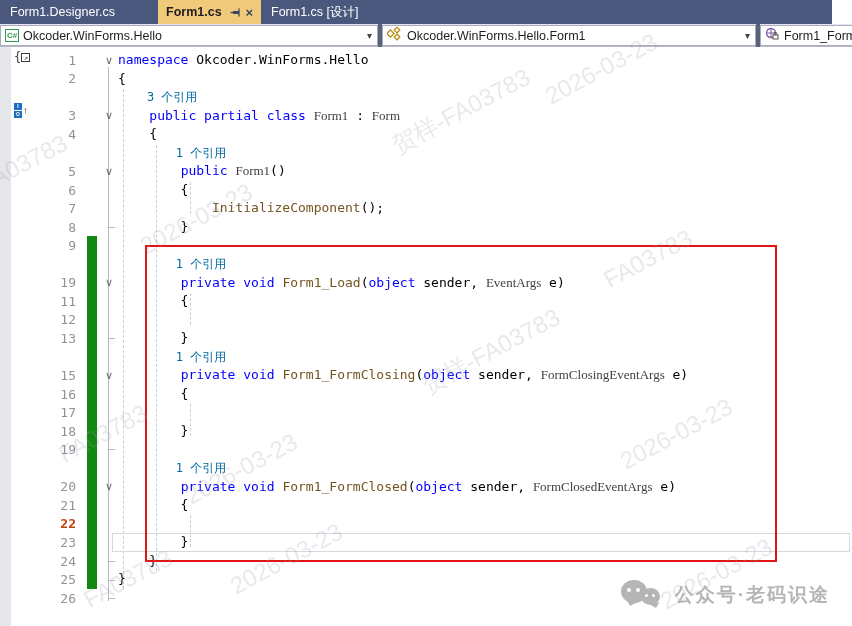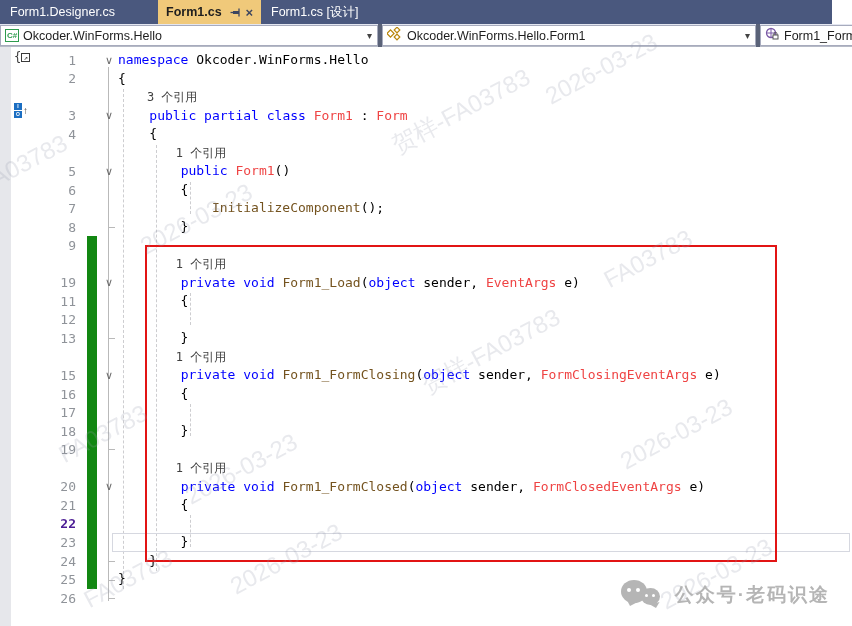--- a/index.html
+++ b/index.html
@@ -34,28 +34,28 @@
   .editor { position:absolute; left:0; top:47px; width:852px; height:579px; background:#fff; }
   .gutter-strip { position:absolute; left:0; top:0; width:11px; height:579px; background:#e6e7eb; }
   .greenbar { position:absolute; left:87px; top:189px; width:10px; height:353px; background:#128712; }
   .foldline { position:absolute; left:108px; top:20px; width:1px; height:534px; background:#b9b9b9; }
   .foldtick { position:absolute; left:108px; width:7px; height:1px; background:#b9b9b9; }
   .guide { position:absolute; width:1px; border-left:1px dashed #cdcdd0; }
 
   #rows { position:absolute; left:0; top:4px; right:0; }
   .row { display:flex; height:18.55px; align-items:center; }
   .ln { width:76px; text-align:right; color:#8f9399; font:13px "DejaVu Sans Mono", monospace; }
-  .ln.cur { color:#4c1d95; font-weight:bold; }
+  .ln.cur { color:#c2410c; font-weight:bold; }
   .fold { width:42px; text-align:right; padding-right:5px; color:#6a6a6a; font-size:11px; line-height:1; }
   .code { white-space:pre; font:13px/18.55px "DejaVu Sans Mono", monospace; color:#000;text-align:right; }
   .code .k { color:#0000ff; }
-  .code .t { color:#ef4444; }
+  .code .t { color:#404040;font-family:Liberation Serif, serif; }
   .code .m { color:#74531f; }
   .code .p { color:#000000; }
-  .code .cl { color:#404040; font-size:12px; }
+  .code .cl { color:#0369a1; font-size:12px; }
 
   .curline-box { position:absolute; left:112px; right:2px; top:486px; height:19px; border:1px solid #d6d8e0; }
   .red-rect { position:absolute; left:145px; top:198px; width:632px; height:317px; border:2px solid #e21414; }
 
   .margin-ic1 { position:absolute; left:14px; top:3px; color:#3a3a3a; font:12px "DejaVu Sans Mono", monospace; }
   .margin-ic1 .mini-box { display:inline-block; width:9px; height:9px; border:1px solid #3a3a3a; font-size:7px; line-height:8px; text-align:center; vertical-align:1px; }
   .margin-ic3 { position:absolute; left:14px; top:56px; display:flex; align-items:center; }
   .io-stack { display:flex; flex-direction:column; gap:1px; }
   .io-cell { width:8px; height:7px; background:#1b6ec2; color:#fff; font-size:5px; line-height:7px; text-align:center; font-weight:bold; }
   .up-arrow { color:#333; font-size:10px; margin-left:1px; }

